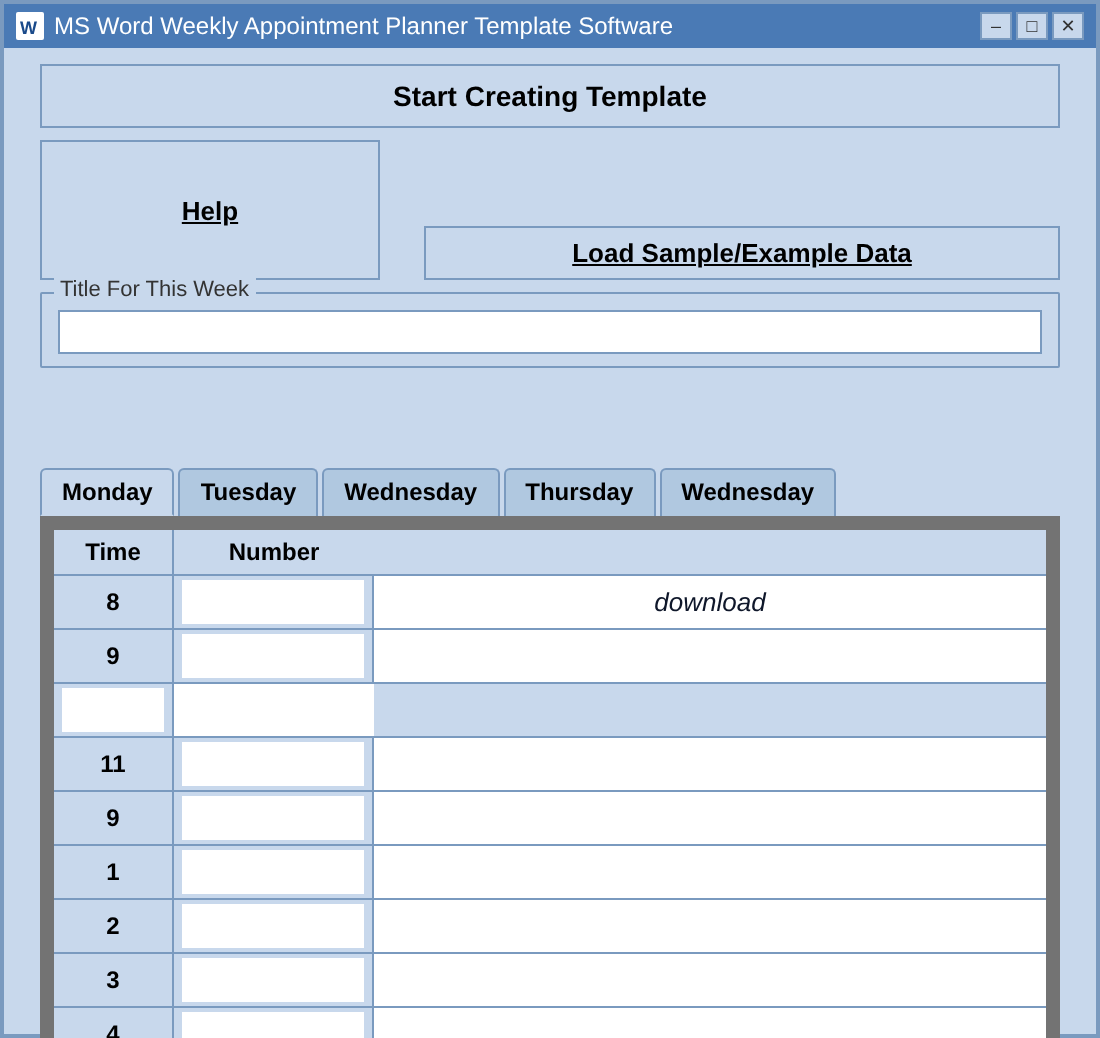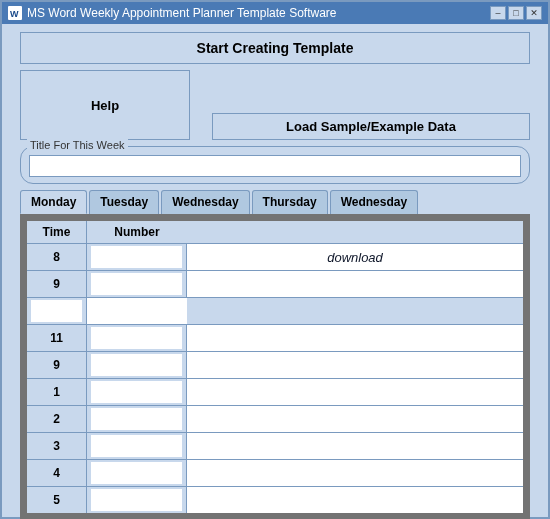--- a/index.html
+++ b/index.html
@@ -79,38 +79,39 @@
       font-size: 14px;
       font-weight: bold;
       cursor: pointer;
       color: #000;
       text-align: center;
     }
 
     .button-row {
       display: flex;
       gap: 22px;
+      text-decoration: underline;
     }
 
     .help-btn, .load-btn {
       padding: 5px 10px;
       background: #c8d8ec;
       border: 1px solid #7a9abf;
       font-size: 13px;
       font-weight: bold;
       cursor: pointer;
       color: #000;
     }
 
     .help-btn { flex: 1; }
     .load-btn { flex: 2; margin-top: 43px; }
 
     .title-group {
       border: 1px solid #7a9abf;
-      border-radius: 13px;
+      border-radius: 1px;
       padding: 4px 8px 6px 8px;
       position: relative;
       background: #c8d8ec;
     }
 
     .title-group legend {
       font-size: 11px;
       color: #333;
       padding: 0 3px;
       position: absolute;
@@ -126,20 +127,21 @@
       background: white;
       padding: 2px 4px;
       margin-top: 4px;
       font-size: 12px;
     }
 
     .tabs-container {
       display: flex;
       gap: 0;
       flex-shrink: 0;
+      margin-top: 44px;
     }
 
     .tab {
       padding: 4px 10px;
       border: 1px solid #7a9abf;
       border-bottom: none;
       cursor: pointer;
       font-size: 12px;
       font-weight: bold;
       color: #000;

